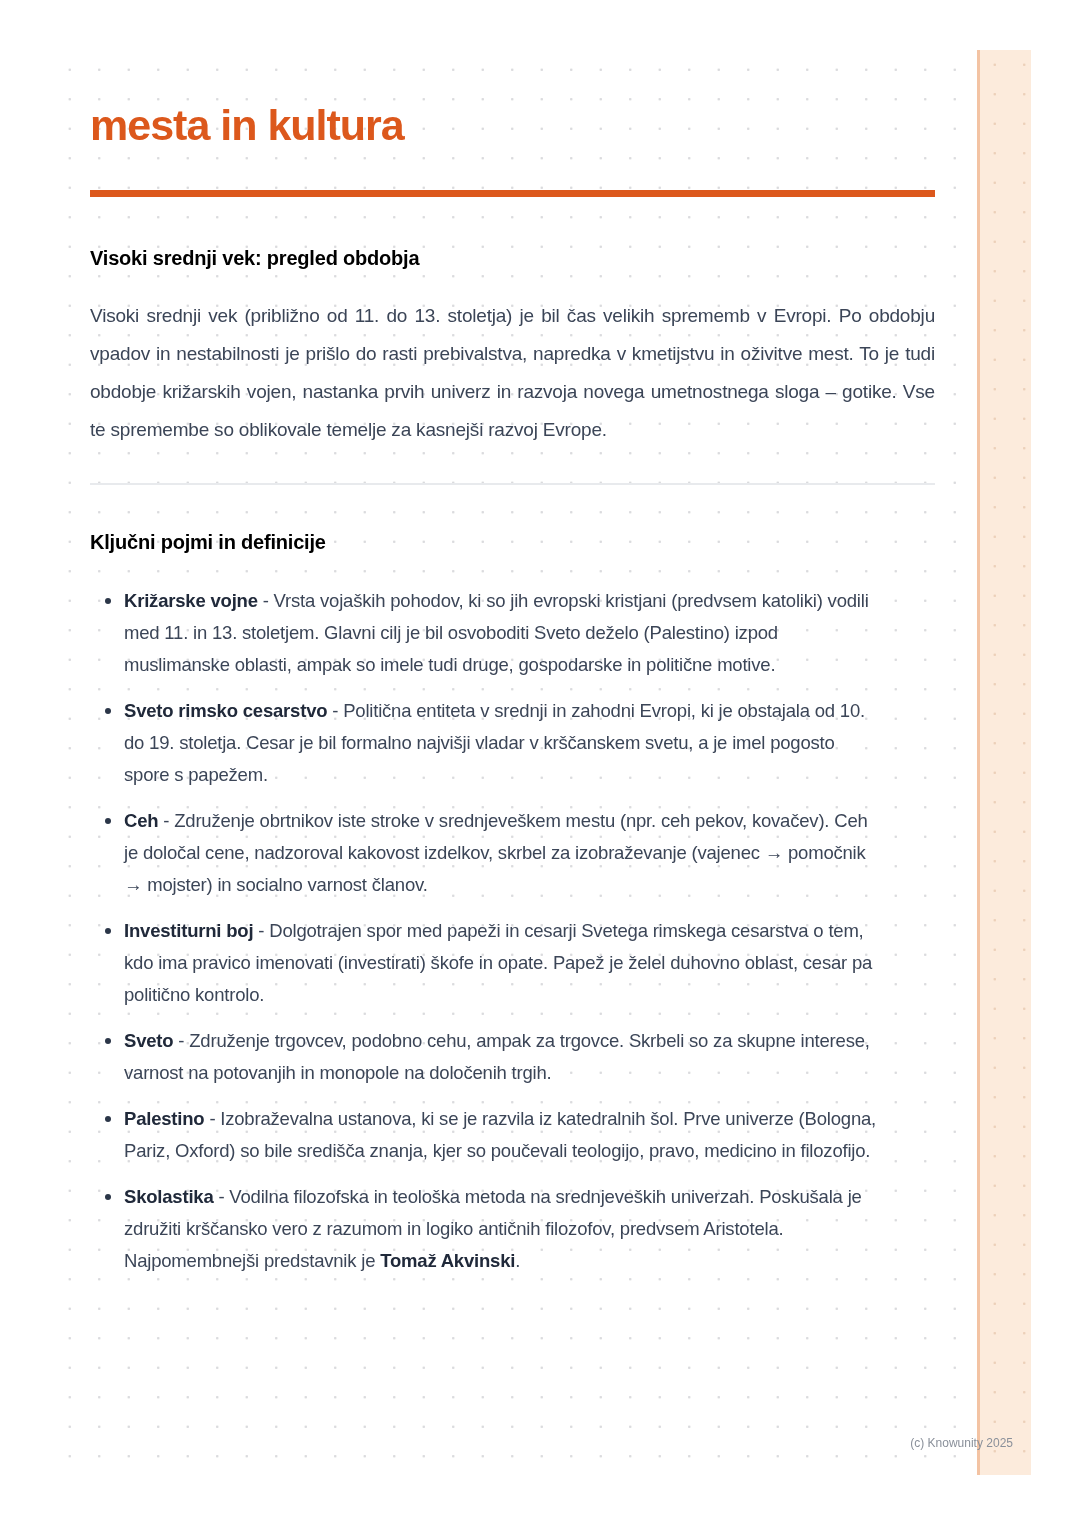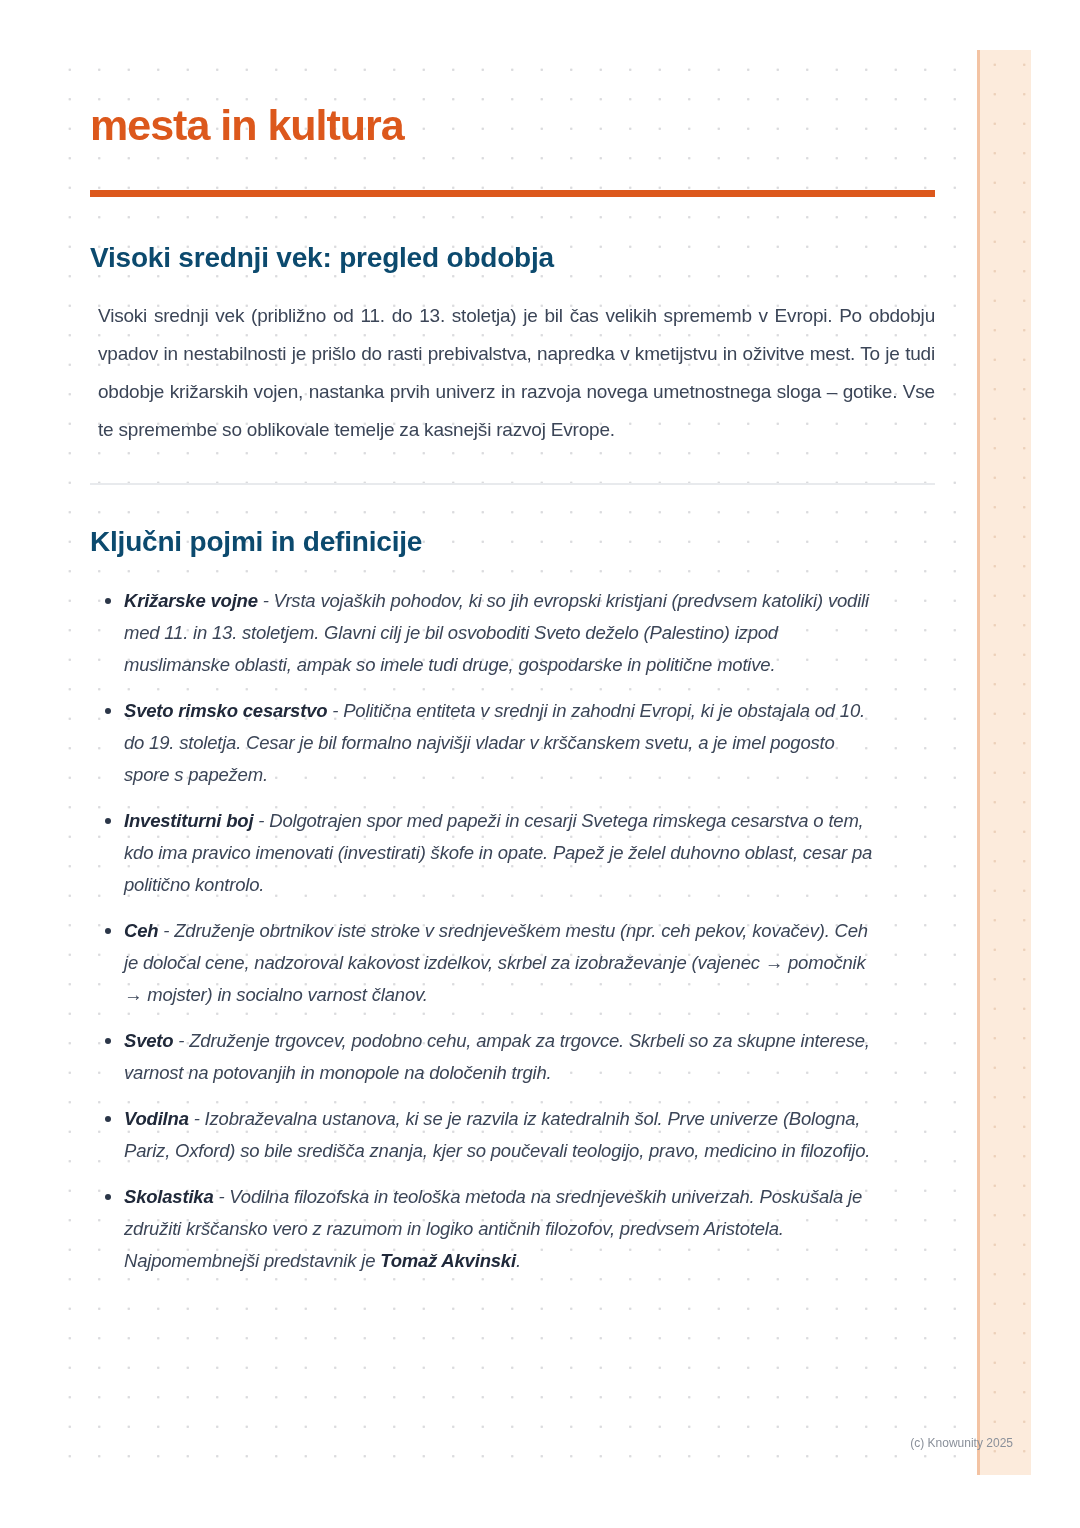--- a/index.html
+++ b/index.html
@@ -31,37 +31,37 @@
   .content{
     position:absolute;left:90px;top:88px;width:845px;z-index:2;
   }
   h1{
     margin:0;color:#dc581c;font-size:43px;line-height:74px;
     font-weight:700;letter-spacing:-1px;
   }
   .title-line{display:block;white-space:nowrap;}
   .rule{height:7px;background:#dc581c;margin-top:28px;}
   h2{
-    margin:44px 0 0 0;color:#0c4a6e;font-size:28px;line-height:34px;
+    margin:44px 0 0 0;color:#000000;font-size:20px;line-height:34px;
     font-weight:700;letter-spacing:-0.2px;
   }
   .para{
-    margin:22px 0 0 8px;color:#3b4557;font-size:19px;line-height:38px;
+    margin:22px 0 0 0;color:#3b4557;font-size:19px;line-height:38px;
     text-align:justify;letter-spacing:-0.2px;
   }
   .divider{
     border:none;border-top:2px solid #e8eaed;margin:34px 0 0 0;
   }
   h2.terms-heading{margin-top:40px;}
   ul.defs{
     list-style:none;margin:26px 0 0 0;padding:0;
     color:#3b4557;font-size:18.5px;line-height:32px;letter-spacing:-0.2px;
   }
   ul.defs li{
-    position:relative;padding-left:34px;padding-right:58px;margin-bottom:14px;font-style:italic;
+    position:relative;padding-left:34px;padding-right:58px;margin-bottom:14px;
   }
   ul.defs li .bullet-dot{
     position:absolute;left:15px;top:13px;width:6px;height:6px;border-radius:50%;
     background:#2b3648;
   }
   ul.defs strong{color:#20293a;font-weight:700;}
   .footer{
     position:absolute;top:1436px;right:67px;z-index:3;
     color:#8a909a;font-size:12px;letter-spacing:0;
   }
@@ -84,22 +84,22 @@
 
     <p class="para">Visoki srednji vek (približno od 11. do 13. stoletja) je bil čas velikih sprememb v Evropi. Po obdobju vpadov in nestabilnosti je prišlo do rasti prebivalstva, napredka v kmetijstvu in oživitve mest. To je tudi obdobje križarskih vojen, nastanka prvih univerz in razvoja novega umetnostnega sloga – gotike. Vse te spremembe so oblikovale temelje za kasnejši razvoj Evrope.</p>
 
     <hr class="divider">
 
     <h2 class="terms-heading">Ključni pojmi in definicije</h2>
 
     <ul class="defs">
       <li><span class="bullet-dot"></span><strong>Križarske vojne</strong><span> - Vrsta vojaških pohodov, ki so jih evropski kristjani (predvsem katoliki) vodili med 11. in 13. stoletjem. Glavni cilj je bil osvoboditi Sveto deželo (Palestino) izpod muslimanske oblasti, ampak so imele tudi druge, gospodarske in politične motive.</span><strong></strong><span></span></li>
       <li><span class="bullet-dot"></span><strong>Sveto rimsko cesarstvo</strong><span> - Politična entiteta v srednji in zahodni Evropi, ki je obstajala od 10. do 19. stoletja. Cesar je bil formalno najvišji vladar v krščanskem svetu, a je imel pogosto spore s papežem.</span><strong></strong><span></span></li>
+      <li><span class="bullet-dot"></span><strong>Ceh</strong><span> - Združenje obrtnikov iste stroke v srednjeveškem mestu (npr. ceh pekov, kovačev). Ceh je določal cene, nadzoroval kakovost izdelkov, skrbel za izobraževanje (vajenec → pomočnik → mojster) in socialno varnost članov.</span><strong></strong><span></span></li>
       <li><span class="bullet-dot"></span><strong>Investiturni boj</strong><span> - Dolgotrajen spor med papeži in cesarji Svetega rimskega cesarstva o tem, kdo ima pravico imenovati (investirati) škofe in opate. Papež je želel duhovno oblast, cesar pa politično kontrolo.</span><strong></strong><span></span></li>
-      <li><span class="bullet-dot"></span><strong>Ceh</strong><span> - Združenje obrtnikov iste stroke v srednjeveškem mestu (npr. ceh pekov, kovačev). Ceh je določal cene, nadzoroval kakovost izdelkov, skrbel za izobraževanje (vajenec → pomočnik → mojster) in socialno varnost članov.</span><strong></strong><span></span></li>
       <li><span class="bullet-dot"></span><strong>Sveto</strong><span> - Združenje trgovcev, podobno cehu, ampak za trgovce. Skrbeli so za skupne interese, varnost na potovanjih in monopole na določenih trgih.</span><strong></strong><span></span></li>
-      <li><span class="bullet-dot"></span><strong>Vodilna</strong><span> - Izobraževalna ustanova, ki se je razvila iz katedralnih šol. Prve univerze (Bologna, Pariz, Oxford) so bile središča znanja, kjer so poučevali teologijo, pravo, medicino in filozofijo.</span><strong></strong><span></span></li>
+      <li><span class="bullet-dot"></span><strong>Palestino</strong><span> - Izobraževalna ustanova, ki se je razvila iz katedralnih šol. Prve univerze (Bologna, Pariz, Oxford) so bile središča znanja, kjer so poučevali teologijo, pravo, medicino in filozofijo.</span><strong></strong><span></span></li>
       <li><span class="bullet-dot"></span><strong>Skolastika</strong><span> - Vodilna filozofska in teološka metoda na srednjeveških univerzah. Poskušala je združiti krščansko vero z razumom in logiko antičnih filozofov, predvsem Aristotela. Najpomembnejši predstavnik je </span><strong>Tomaž Akvinski</strong><span>.</span></li>
     </ul>
   </div>
 
   <div class="footer">(c) Knowunity 2025</div>
 </div>
 
 </body></html>

